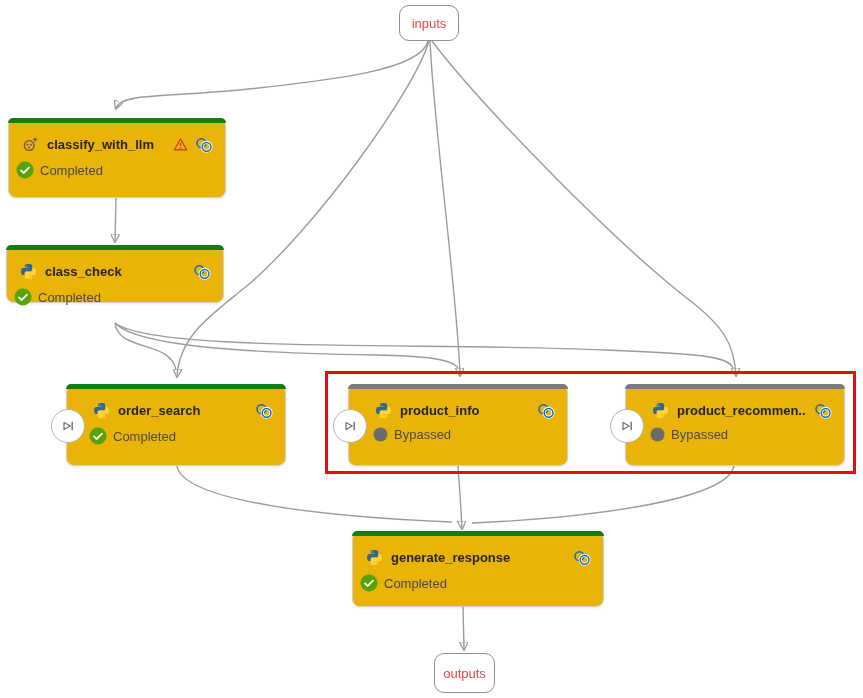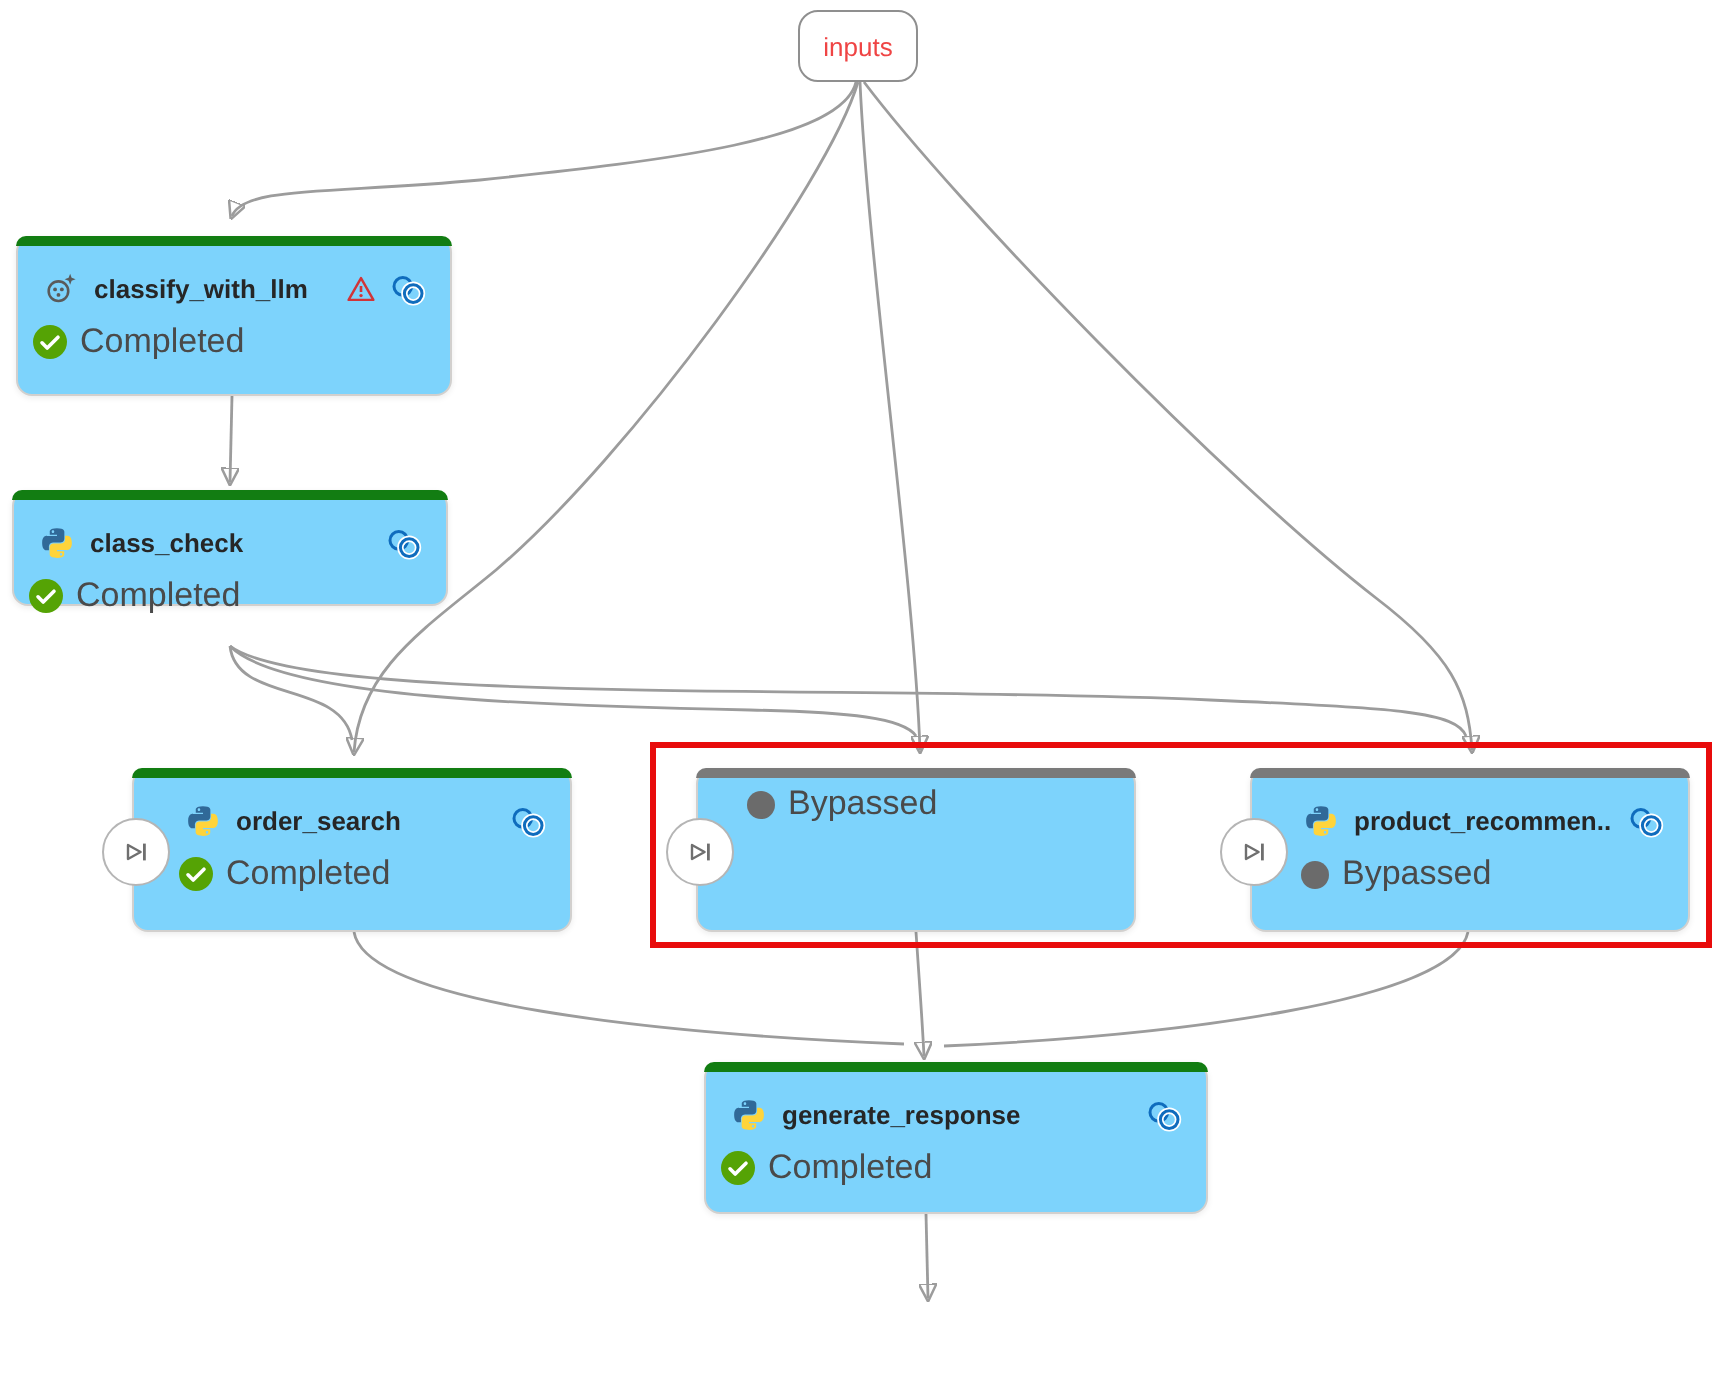--- a/index.html
+++ b/index.html
@@ -17,31 +17,31 @@
   *{box-sizing:border-box;margin:0;padding:0;}
   body{font-family:"Liberation Sans",sans-serif;background:#fff;}
   .canvas{position:relative;width:863px;height:698px;background:#fff;overflow:hidden;}
   .edges{position:absolute;left:0;top:0;width:863px;height:698px;}
   .edges path{stroke:var(--edge,#9c9c9c);stroke-width:1.4;fill:none;}
   .highlight-rect{position:absolute;left:325px;top:371px;width:531px;height:103px;
     border:3px solid var(--highlight,#e80c0c);}
   .io-node{position:absolute;display:flex;align-items:center;justify-content:center;
     background:#fff;border:1px solid #8f8f8f;border-radius:10px;
     font-size:13px;color:#ef4444;}
-  .task-node{position:absolute;background:#7dd3fc;border:1px solid #d2d0ce;border-radius:8px;
+  .task-node{position:absolute;background:#eab308;border:1px solid #d2d0ce;border-radius:8px;
     box-shadow:0 1px 3px rgba(0,0,0,.08);}
   .topbar{height:5px;border-radius:7px 7px 0 0;margin:-1px -1px 0 -1px;}
   .completed .topbar{background:var(--node-completed-bar,#127d12);}
   .bypassed .topbar{background:var(--node-bypassed-bar,#7a7a7a);}
   .title-row{display:flex;align-items:center;gap:8px;padding:13px 12px 5px 13px;}
   .node-title{font-size:13px;font-weight:bold;color:#262626;white-space:nowrap;
     overflow:hidden;flex:1 1 auto;}
   .right-icons{display:flex;align-items:center;gap:7px;flex:0 0 auto;}
   .status-row{display:flex;align-items:center;gap:6px;padding:3px 12px 0 7px;}
-  .status-text{font-size:17px;color:#4a4a4a;text-align:center;}
+  .status-text{font-size:13px;color:#4a4a4a;text-align:center;}
   .icon{display:inline-flex;align-items:center;justify-content:center;line-height:0;}
   .play-badge{position:absolute;left:-16px;top:24px;width:34px;height:34px;border-radius:50%;
     background:#fff;border:1px solid #b5b5b5;display:flex;align-items:center;justify-content:center;}
 </style>
 </head>
 <body>
 
 <div class="canvas">
 
   <svg class="edges" width="863" height="698" viewBox="0 0 863 698">
@@ -180,20 +180,38 @@
   </div>
 
   <div class="task-node bypassed" style="left:348px;top:384px;width:220px;height:82px;">
     <div class="topbar"></div>
     <div class="play-badge">
       <svg width="14" height="14" viewBox="0 0 14 14">
         <path d="M3 3.5 L9.3 7 L3 10.5 Z" fill="none" stroke="#6f6f6f" stroke-width="1.2" stroke-linejoin="round"></path>
         <line x1="11.2" y1="2.8" x2="11.2" y2="11.2" stroke="#6f6f6f" stroke-width="1.4"></line>
       </svg>
     </div>
+    <div class="title-row" style="padding-left:26px;">
+      <span class="icon">
+        <svg width="17" height="17" viewBox="0 0 32 32">
+          <path fill="var(--python-blue,#306998)" d="M15.9 2c-7.1 0-6.7 3.1-6.7 3.1v3.2h6.8v1H6.6S2 8.7 2 15.9c0 7.1 4 6.9 4 6.9h2.4v-3.3s-.1-4 4-4h6.7s3.8.1 3.8-3.7V5.3S23.5 2 15.9 2zm-3.7 2.1c.7 0 1.2.5 1.2 1.2s-.5 1.2-1.2 1.2-1.2-.5-1.2-1.2.5-1.2 1.2-1.2z"></path>
+          <path fill="var(--python-yellow,#ffd43b)" d="M16.1 30c7.1 0 6.7-3.1 6.7-3.1v-3.2H16v-1h9.4s4.6.6 4.6-6.6c0-7.1-4-6.9-4-6.9h-2.4v3.3s.1 4-4 4h-6.7s-3.8-.1-3.8 3.7v6.5S8.5 30 16.1 30zm3.7-2.1c-.7 0-1.2-.5-1.2-1.2s.5-1.2 1.2-1.2 1.2.5 1.2 1.2-.5 1.2-1.2 1.2z"></path>
+        </svg>
+      </span>
+      <span class="node-title">product_info</span>
+      <span class="right-icons">
+        <span class="icon">
+          <svg width="18" height="16" viewBox="0 0 18 16">
+            <circle cx="6.4" cy="6.2" r="4.4" fill="none" stroke="var(--link-icon,#0f6cbd)" stroke-width="1.5"></circle>
+            <circle cx="11.6" cy="9.8" r="4.4" fill="none" stroke="#fff" stroke-width="3.2"></circle>
+            <circle cx="11.6" cy="9.8" r="4.4" fill="none" stroke="var(--link-icon,#0f6cbd)" stroke-width="1.5"></circle>
+          </svg>
+        </span>
+      </span>
+    </div>
     <div class="status-row" style="padding-left:24px;">
       <span class="icon">
         <svg width="15" height="15" viewBox="0 0 15 15">
           <circle cx="7.5" cy="7.5" r="7" fill="var(--status-bypassed,#6b6b6b)"></circle>
         </svg>
       </span>
       <span class="status-text">Bypassed</span>
     </div>
   </div>
 
@@ -257,14 +275,17 @@
       <span class="icon">
         <svg width="18" height="18" viewBox="0 0 18 18">
           <circle cx="9" cy="9" r="8.5" fill="var(--status-completed,#55a305)"></circle>
           <path d="M5 9.4l2.6 2.6L13 6.6" stroke="#fff" stroke-width="1.8" fill="none" stroke-linecap="round" stroke-linejoin="round"></path>
         </svg>
       </span>
       <span class="status-text">Completed</span>
     </div>
   </div>
 
+  <div class="io-node" style="left:434px;top:653px;width:61px;height:40px;">
+    <span>outputs</span>
+  </div>
 
 </div>
 
 </body></html>

